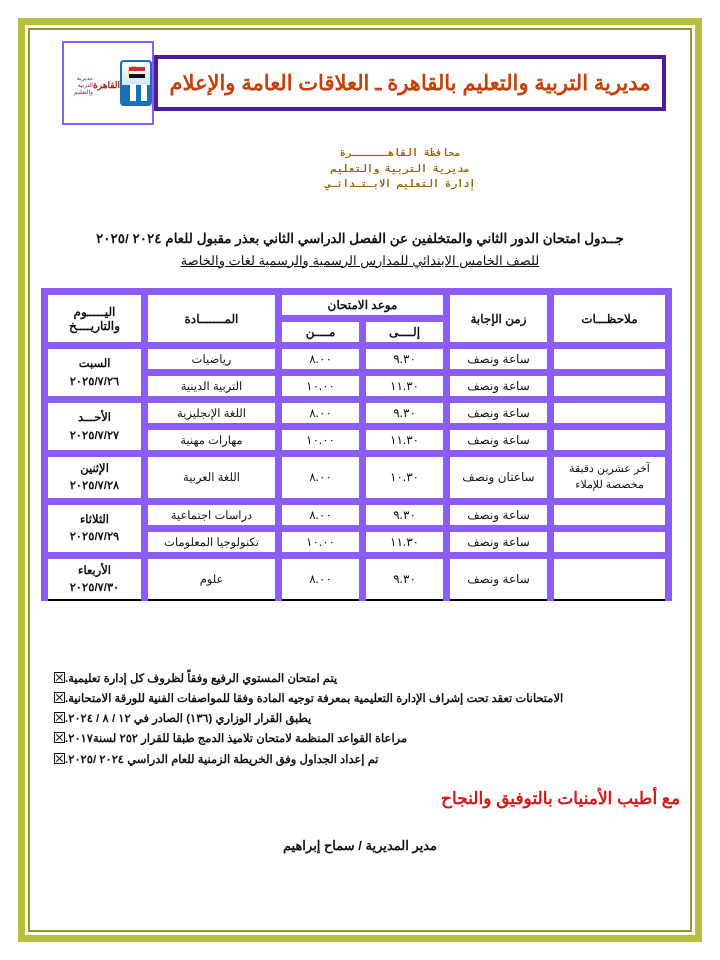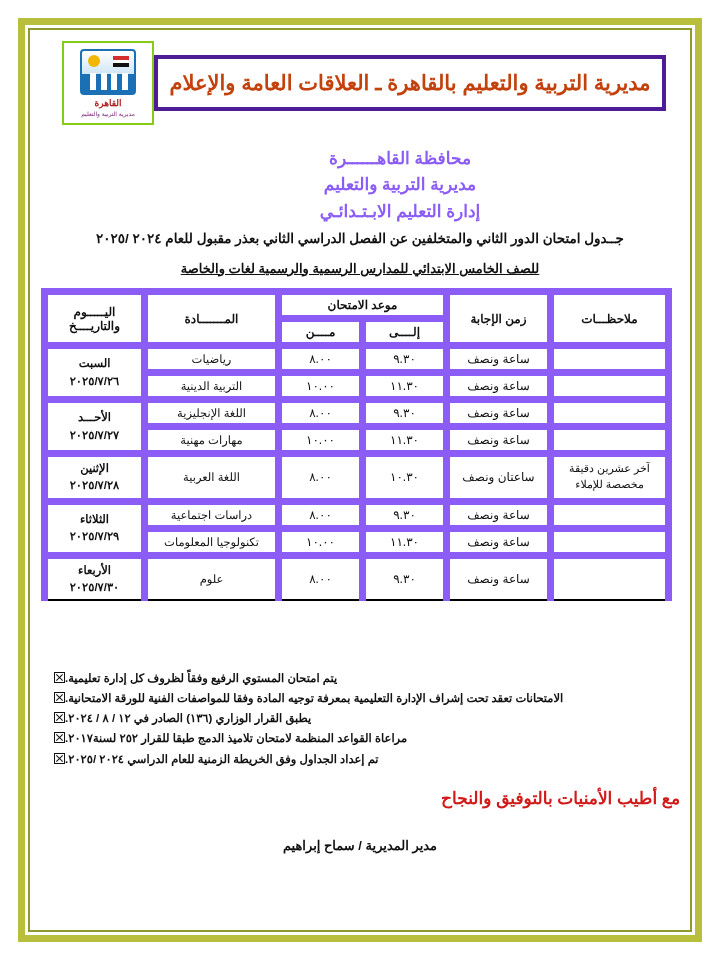--- a/index.html
+++ b/index.html
@@ -42,24 +42,24 @@
   .banner {
     position: absolute;
     left: 16px; top: 2px;
     width: 610px; height: 86px;
     display: flex;
     flex-direction: row-reverse;
     align-items: center;
   }
   .logo-box {
     width: 92px; height: 84px;
-    border: 2px solid #84cc16;
+    border: 2px solid #8b5cf6;
     margin-left: 6px;
     display: flex;
-    flex-direction: column;
+    flex-direction: row;
     align-items: center;
     justify-content: center;
     background: #fff;
     flex: none;
   }
   .logo-emblem {
     width: 56px; height: 46px;
     border: 2px solid #1b6fb5;
     border-radius: 4px;
     background: linear-gradient(180deg,#ffffff 0%,#cfe6f7 55%,#1b6fb5 55%,#1b6fb5 100%);
@@ -99,37 +99,38 @@
     letter-spacing: 0px;
     padding: 0 8px;
   }
 
   
   .org-lines {
     position: absolute;
     right: 120px; top: 108px;
     width: 320px;
     text-align: center;
-    font-size: 17px;
-    color: #8b5cf6;
+    font-size: 10px;
+    color: #a16207;
     font-weight: bold;
     line-height: 1.55;
+    font-family: Liberation Mono, monospace;
   }
 
   
   .intro {
     position: absolute;
     left: 12px; right: 12px; top: 190px;
     text-align: center;
     color: #111;
   }
   .intro .l1 { font-size: 13.5px; font-weight: bold; line-height: 1.6; }
   .intro .l2 {
-    font-size: 13px; font-weight: bold; text-decoration: underline;
-    margin-top: 11px;
+    font-size: 13px; font-weight: normal; text-decoration: underline;
+    margin-top: 3px;
   }
 
   
   .tbl-wrap {
     position: absolute;
     left: 8px; top: 250px;
     width: 624px;
   }
   table.sched {
     width: 100%;

